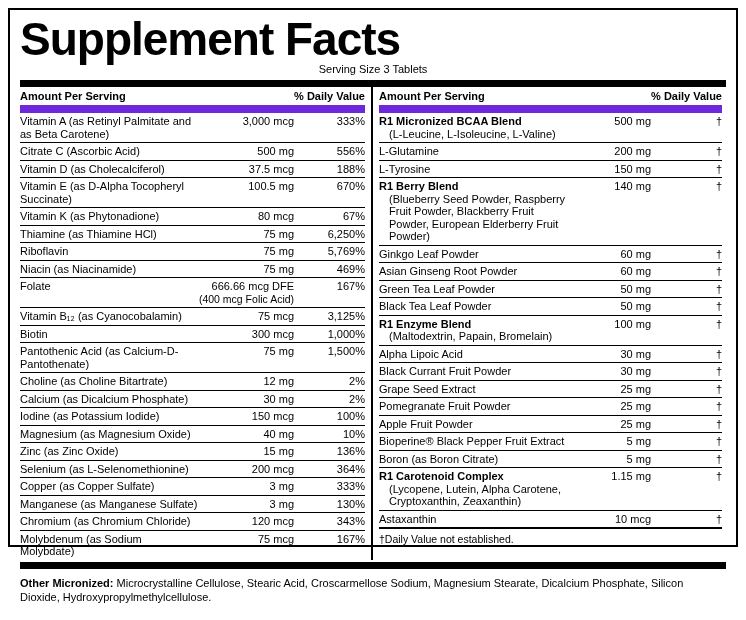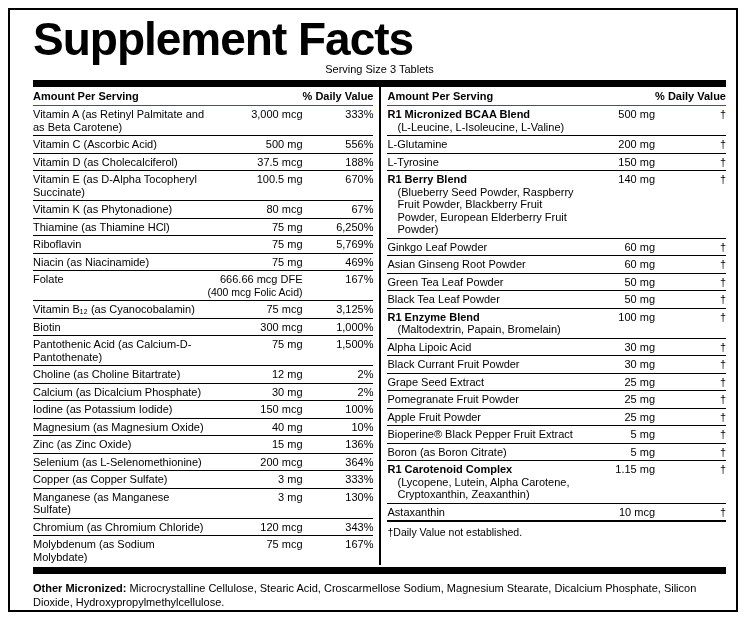--- a/index.html
+++ b/index.html
@@ -17,24 +17,24 @@
     height: 620px;
     box-sizing: border-box;
     background: #ffffff;
     overflow: hidden;
   }
   .label-frame {
     position: absolute;
     left: 8px;
     top: 8px;
     width: 730px;
-    height: 604px;
+    height: 539px;
     border: 2px solid #000;
     box-sizing: border-box;
-    padding: 6px 10px 0 23px;
+    padding: 6px 10px 0 10px;
   }
   .title {
     font-family: "Liberation Sans", sans-serif;
     font-weight: bold;
     font-size: 46px;
     line-height: 46px;
     letter-spacing: -1px;
     margin: 0 0 1px 0;
     white-space: nowrap;
   }
@@ -63,21 +63,21 @@
   table.facts {
     width: 100%;
     border-collapse: collapse;
     font-size: 11px;
   }
   table.facts th {
     font-weight: bold;
     font-size: 11px;
     text-align: left;
     padding: 3px 0 3px 0;
-    border-bottom: 1px solid #6d28d9;
+    border-bottom: 8px solid #6d28d9;
     vertical-align: bottom;
   }
   table.facts th.amt { text-align: right; }
   table.facts th.dv { text-align: center; white-space: nowrap; }
 
   table.facts td {
     padding: 2px 0 2px 0;
     border-bottom: 1px solid #000;
     vertical-align: top;
     line-height: 12.5px;
@@ -129,21 +129,21 @@
               <th class="dv">% Daily Value</th>
             </tr>
           </thead>
           <tbody id="left-body">
               <tr>
                 <td class="name"><span>Vitamin A (as Retinyl Palmitate and as Beta Carotene)</span></td>
                 <td class="amount">3,000 mcg</td>
                 <td class="dv">333%</td>
               </tr>
               <tr>
-                <td class="name"><span>Vitamin C (Ascorbic Acid)</span></td>
+                <td class="name"><span>Citrate C (Ascorbic Acid)</span></td>
                 <td class="amount">500 mg</td>
                 <td class="dv">556%</td>
               </tr>
               <tr>
                 <td class="name"><span>Vitamin D (as Cholecalciferol)</span></td>
                 <td class="amount">37.5 mcg</td>
                 <td class="dv">188%</td>
               </tr>
               <tr>
                 <td class="name"><span>Vitamin E (as D-Alpha Tocopheryl Succinate)</span></td>

